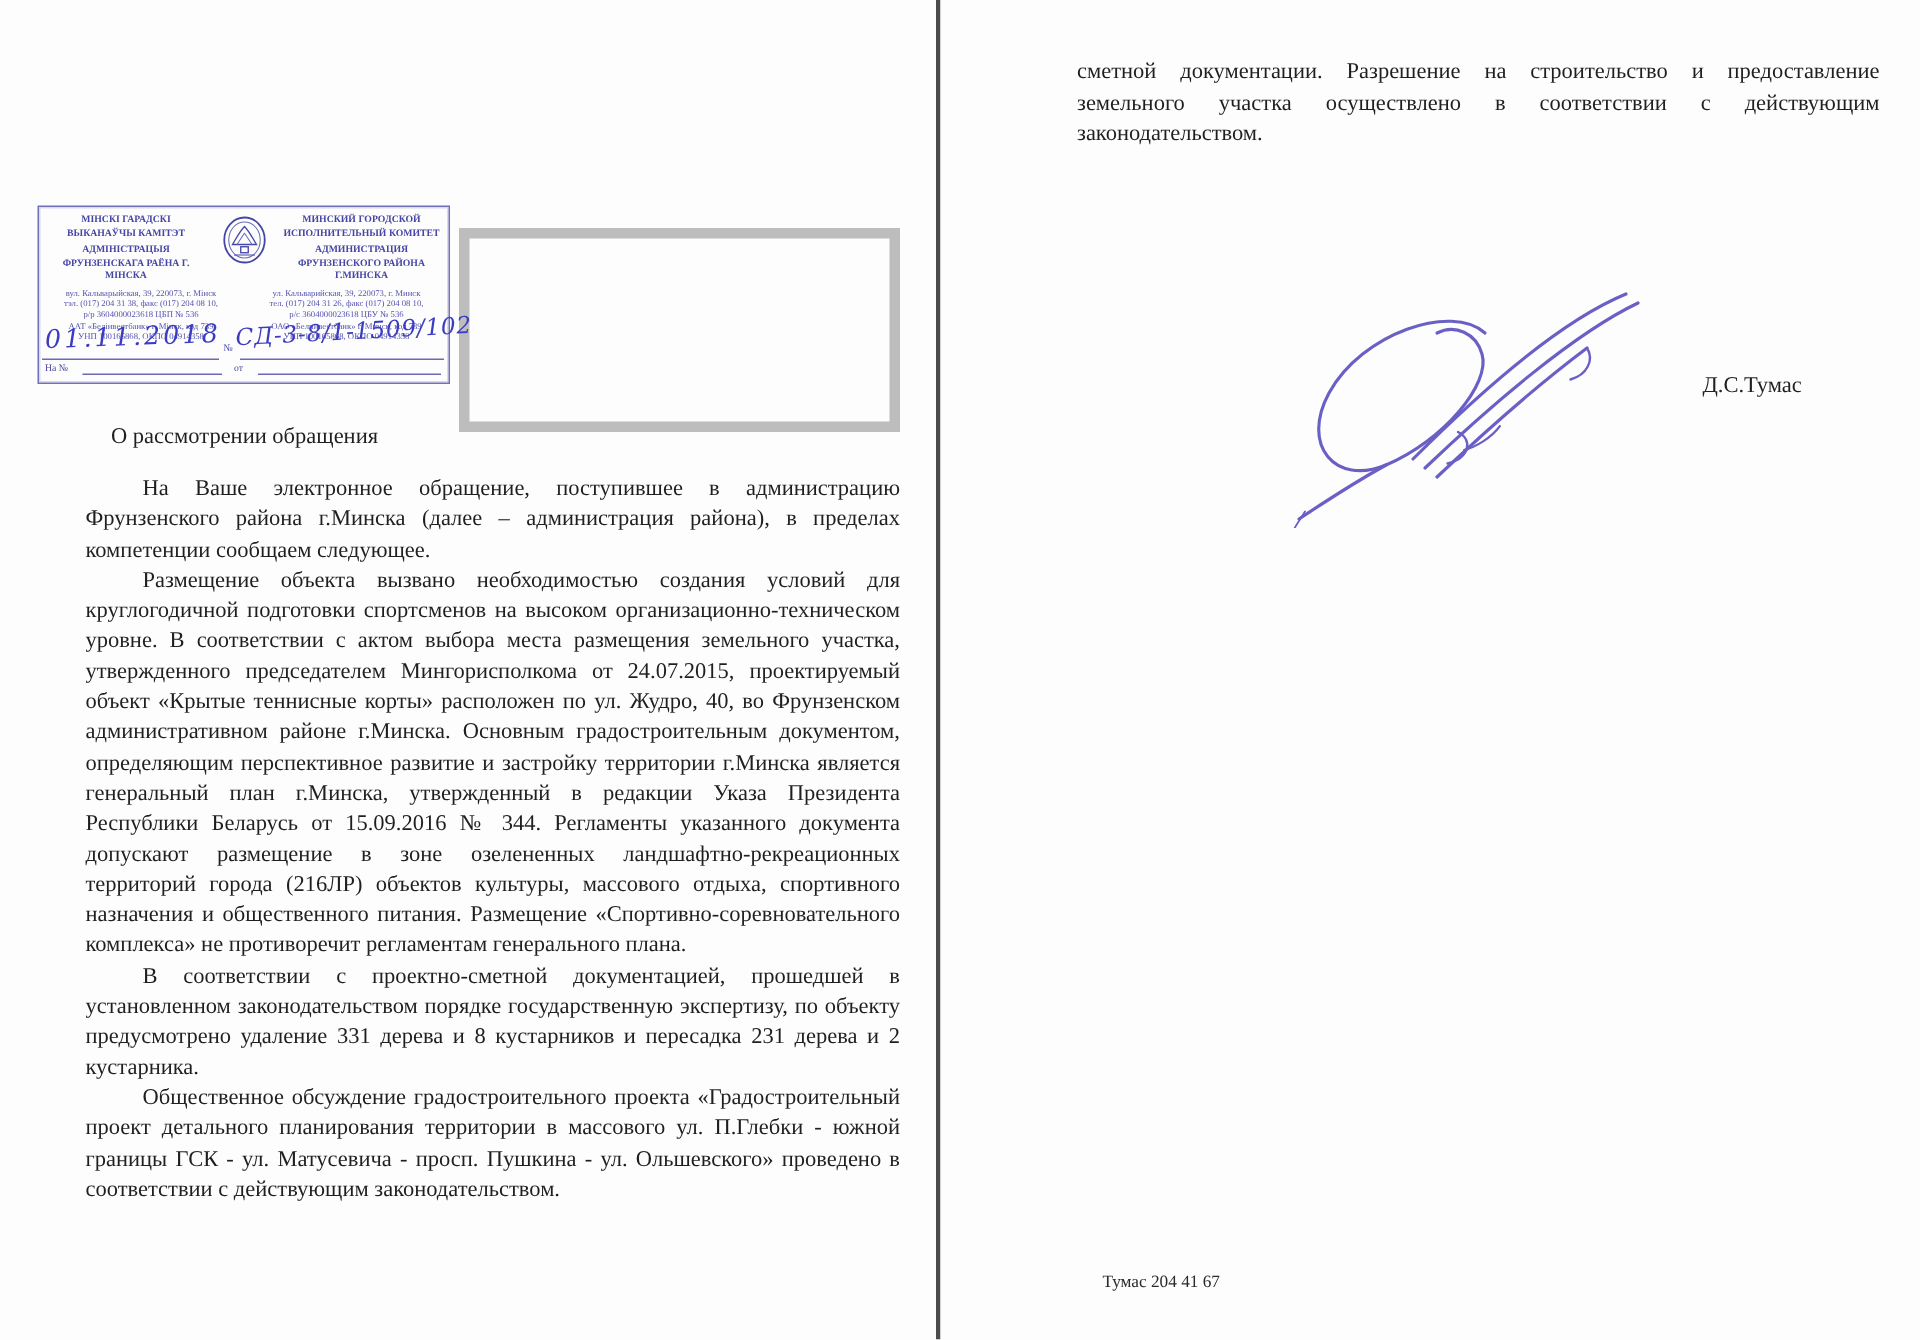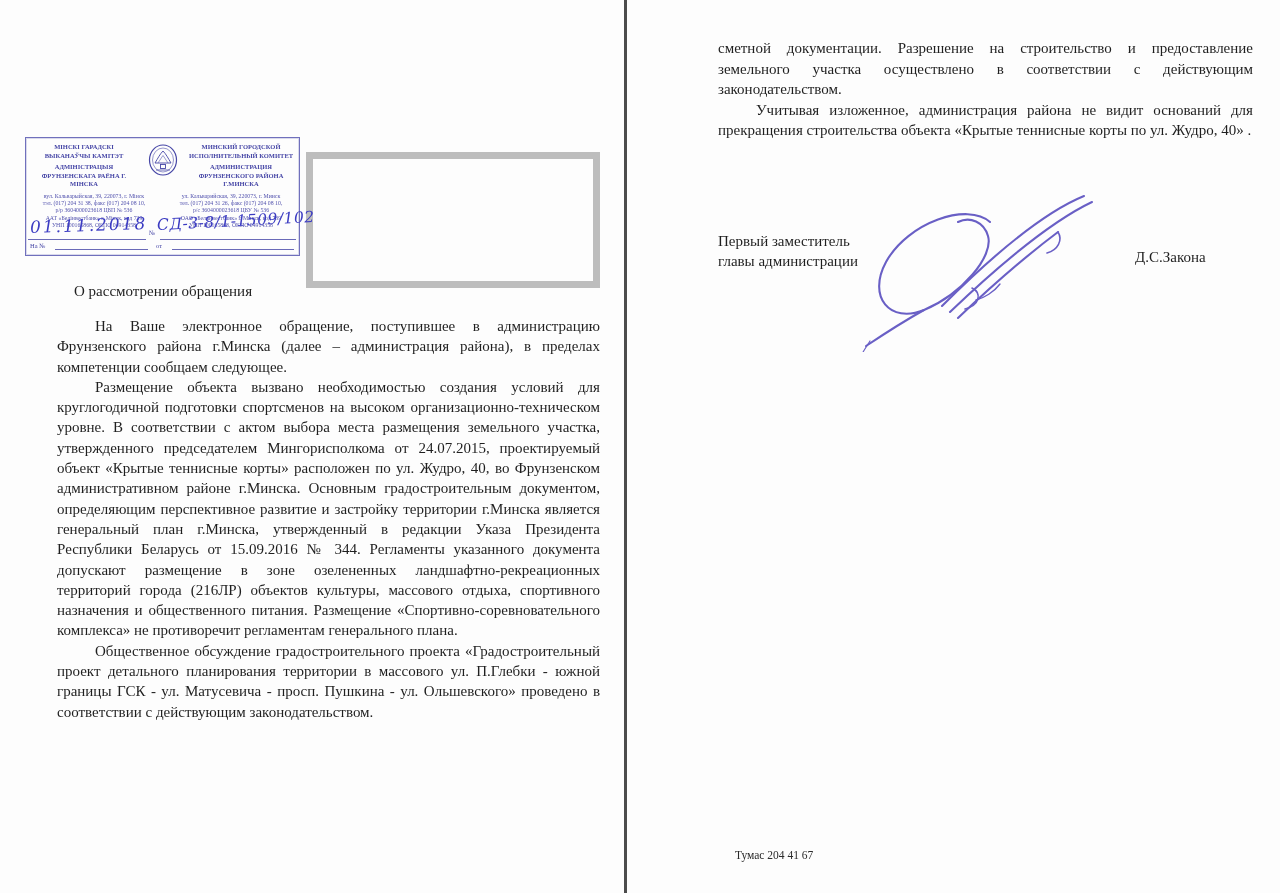--- a/index.html
+++ b/index.html
@@ -115,48 +115,44 @@
   <div class="lh-small" style="left:156px;top:242px;">от</div>
   <div class="lh-line" style="left:172px;top:249px;width:122px;"></div>
 
   <div class="redacted-box"></div>
 
   <div class="subject">О рассмотрении обращения</div>
 
   <div class="body-left">
     <p>На Ваше электронное обращение, поступившее в администрацию Фрунзенского района г.Минска (далее – администрация района), в пределах компетенции сообщаем следующее.</p>
     <p>Размещение объекта вызвано необходимостью создания условий для круглогодичной подготовки спортсменов на высоком организационно-техническом уровне. В соответствии с актом выбора места размещения земельного участка, утвержденного председателем Мингорисполкома от 24.07.2015, проектируемый объект «Крытые теннисные корты» расположен по ул. Жудро, 40, во Фрунзенском административном районе г.Минска. Основным градостроительным документом, определяющим перспективное развитие и застройку территории г.Минска является генеральный план г.Минска, утвержденный в редакции Указа Президента Республики Беларусь от 15.09.2016 № 344. Регламенты указанного документа допускают размещение в зоне озелененных ландшафтно-рекреационных территорий города (216ЛР) объектов культуры, массового отдыха, спортивного назначения и общественного питания. Размещение «Спортивно-соревновательного комплекса» не противоречит регламентам генерального плана.</p>
+    <p>В соответствии с проектно-сметной документацией, прошедшей в установленном законодательством порядке государственную экспертизу, по объекту предусмотрено удаление 331 дерева и 8 кустарников и пересадка 231 дерева и 2 кустарника.</p>
     <p>Общественное обсуждение градостроительного проекта «Градостроительный проект детального планирования территории в массового ул. П.Глебки - южной границы ГСК - ул. Матусевича - просп. Пушкина - ул. Ольшевского» проведено в соответствии с действующим законодательством.</p>
   </div>
 </div>
 
 <div class="divider"></div>
 
 <div class="page page-right">
 
   <div class="body-right">
     <p class="no-indent">сметной документации. Разрешение на строительство и предоставление земельного участка осуществлено в соответствии с действующим законодательством.</p>
-    <p>Учитывая изложенное, администрация района не видит оснований для прекращения строительства объекта «Крытые теннисные корты по ул. Жудро, 40» .</p>
   </div>
 
-  <div class="signoff-title">
-    <span>Первый заместитель</span><br>
-    <span>главы администрации</span>
-  </div>
 
   <svg class="signature-svg" viewBox="0 0 252 160">
     <g fill="none" stroke="#5a4fc0" stroke-width="2.1" stroke-linecap="round" opacity="0.9">
       <path d="M138,30 C116,10 56,30 34,70 C15,105 38,132 72,118 C110,102 142,64 136,44 C132,30 118,24 106,30"></path>
       <path d="M72,118 C54,128 32,142 14,154"></path>
       <path d="M18,149 C15,154 12,158 10,162" stroke-width="1.2"></path>
       <path d="M90,114 C132,72 188,22 232,4"></path>
       <path d="M98,120 C142,78 198,30 240,10"></path>
       <path d="M106,126 C146,88 182,58 206,40"></path>
       <path d="M206,40 C211,48 206,58 195,61" stroke-width="1.6"></path>
       <path d="M120,96 C130,101 128,113 113,117" stroke-width="1.6"></path>
       <path d="M148,92 C142,100 132,106 124,108" stroke-width="1.4"></path>
     </g>
   </svg>
 
-  <div class="signoff-name">Д.С.Закона</div>
+  <div class="signoff-name">Д.С.Тумас</div>
 
   <div class="footer-note">Тумас 204 41 67</div>
 </div>
 
 </body></html>

